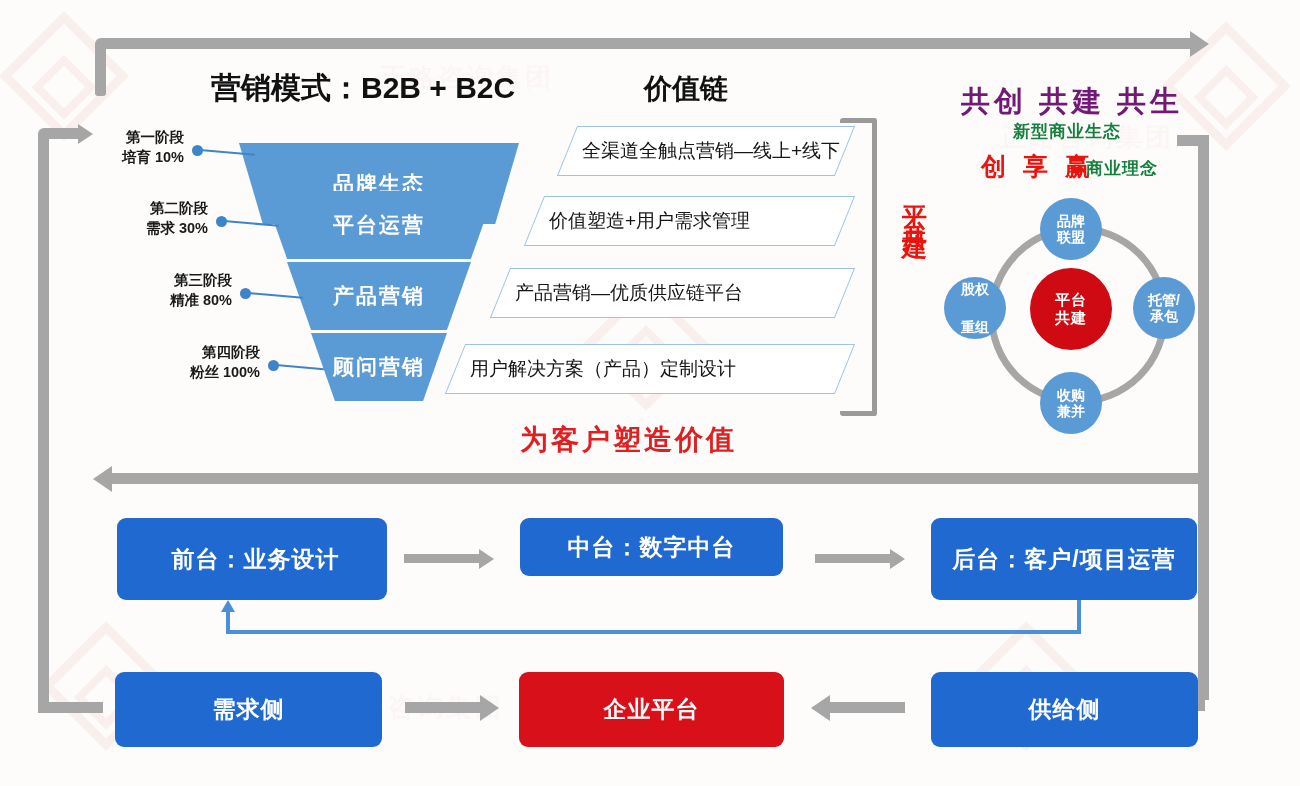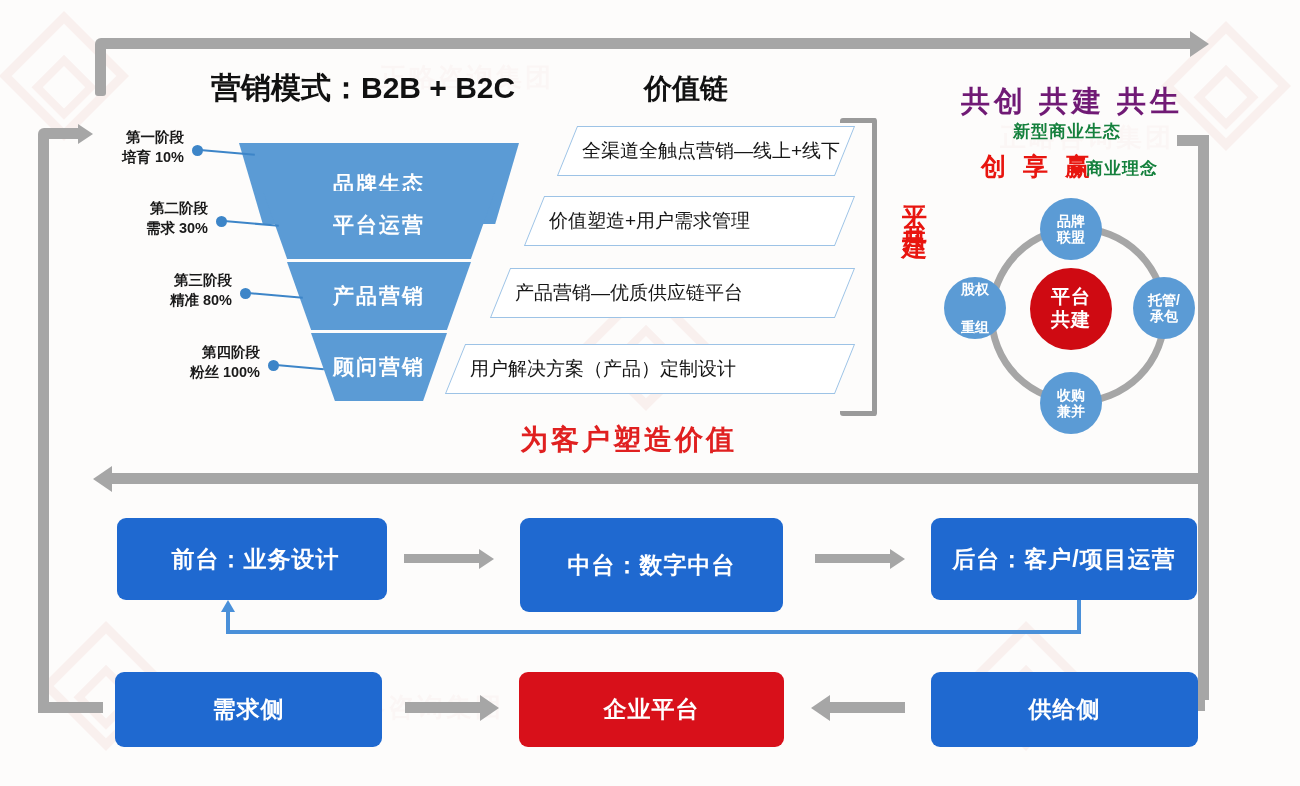--- a/index.html
+++ b/index.html
@@ -71,21 +71,21 @@
   
   .ring{position:absolute;border:7px solid #a6a6a6;border-radius:50%;}
   .node{
     position:absolute;border-radius:50%;background:#5b9bd5;color:#fff;
     display:flex;flex-direction:column;align-items:center;justify-content:center;
     font-size:14px;font-weight:bold;line-height:1.15;
   }
   .node-center{
     position:absolute;border-radius:50%;background:#cf0a12;color:#fff;
     display:flex;flex-direction:column;align-items:center;justify-content:center;
-    font-size:19px;font-weight:bold;line-height:1.2;letter-spacing:1px;
+    font-size:15px;font-weight:bold;line-height:1.2;letter-spacing:1px;
   }
 
   
   .pbox{
     position:absolute;border-radius:9px;background:#1f69d0;color:#fff;
     display:flex;align-items:center;justify-content:center;
     font-size:23px;font-weight:bold;letter-spacing:1px;white-space:nowrap;
   }
   .pbox.red{background:#d8101a;}
 
@@ -252,21 +252,21 @@
   </div>
 
   <div class="abs red-slogan" style="left:520px;top:421px;">为客户塑造价值</div>
 
   <div class="pbox" style="left:117px;top:518px;width:263px;height:82px;padding-left:7px;">
     <span>前台：业务设计</span>
   </div>
   <div class="ga-body" style="left:404px;top:554px;width:75px;height:9px;"></div>
   <div class="ga-head head-right-sm" style="left:479px;top:548.5px;"></div>
 
-  <div class="pbox" style="left:520px;top:518px;width:263px;height:94px;">
+  <div class="pbox" style="left:520px;top:518px;width:263px;height:58px;">
     <span>中台：数字中台</span>
   </div>
   <div class="ga-body" style="left:815px;top:554px;width:75px;height:9px;"></div>
   <div class="ga-head head-right-sm" style="left:890px;top:548.5px;"></div>
 
   <div class="pbox" style="left:931px;top:518px;width:266px;height:82px;">
     <span>后台：客户/项目运营</span>
   </div>
 
   <div class="abs" style="left:1077px;top:600px;width:4px;height:34px;background:#4a90d9;"></div>

